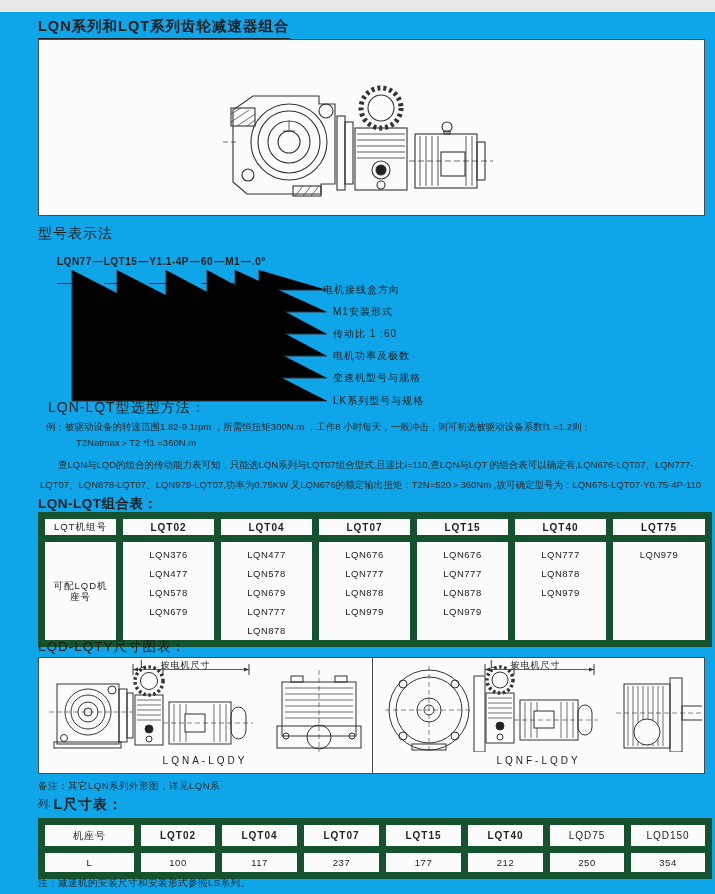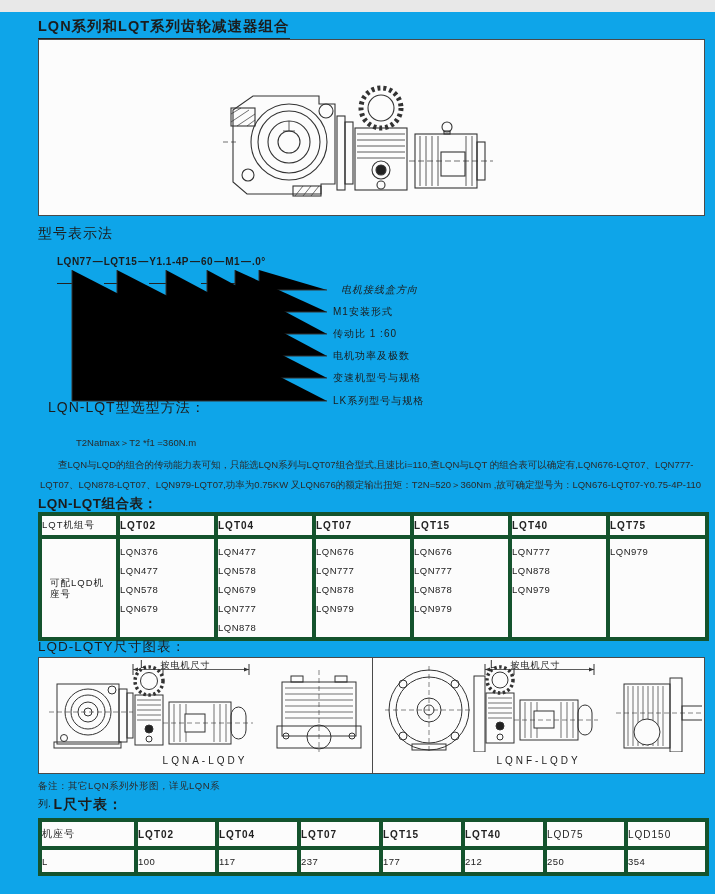--- a/index.html
+++ b/index.html
@@ -21,21 +21,21 @@
 
   
   .seg { font-size:10px; font-weight:bold; border-bottom:1px solid #222;
          padding-bottom:16px; letter-spacing:0.5px; }
   .sep { font-size:10px; font-weight:bold; padding:0 1px; }
   .leader-label { font-size:10px; letter-spacing:1px; white-space:nowrap; }
 
   
   table { border-collapse:collapse; table-layout:fixed; width:667px;
           background:#fcfcfc; }
-  th, td { border:4px solid #14532d; text-align:left; vertical-align:middle;
+  th, td { border:7px solid #14532d; text-align:center; vertical-align:middle;
            font-size:9.5px; color:#222; }
   .combo th { height:23px; font-weight:bold; font-size:10px; letter-spacing:1px; }
   .combo th:first-child { font-weight:normal; font-size:9.5px; letter-spacing:1px; }
   .combo td { vertical-align:top; padding-top:3px; height:96px; }
   .combo td.rowlab { vertical-align:middle; padding:0 8px; font-size:9.5px;
                      letter-spacing:1px; line-height:11px; }
   .cv { line-height:19px; font-size:9.5px; letter-spacing:0.5px; }
   .ltab th { height:28px; font-size:10px; letter-spacing:1px; font-weight:normal; }
   .ltab th.bold { font-weight:bold; }
   .ltab td { height:26px; font-size:9.5px; letter-spacing:0.5px; }
@@ -117,28 +117,29 @@
 
   <svg class="abs" style="left:0; top:258px;" width="400" height="140" viewBox="0 0 400 140" stroke="#333" stroke-width="1">
     <path d="M259 0 V20 H327"></path>
     <path d="M235 0 V42 H327"></path>
     <path d="M207 0 V64 H327"></path>
     <path d="M166 0 V86 H327"></path>
     <path d="M117 0 V108 H327"></path>
     <path d="M72 0 V131 H327"></path>
   </svg>
 
-  <div class="abs leader-label" style="left:341px; top:271px;font-style:italic;">电机接线盒方向</div>
+  <div class="abs leader-label" style="left:323px; top:271px;">电机接线盒方向</div>
   <div class="abs leader-label" style="left:333px; top:293px;">M1安装形式</div>
   <div class="abs leader-label" style="left:333px; top:315px;">传动比 1 :60</div>
   <div class="abs leader-label" style="left:333px; top:337px;">电机功率及极数</div>
   <div class="abs leader-label" style="left:333px; top:359px;">变速机型号与规格</div>
   <div class="abs leader-label" style="left:333px; top:382px;">LK系列型号与规格</div>
 
   <div class="abs h2" style="left:48px; top:387px;">LQN-LQT型选型方法：</div>
+  <div class="abs body-line" style="left:46px; top:409px;">例：被驱动设备的转速范围1.82-9.1rpm ，所需恒扭矩300N.m ，工作8 小时每天，一般冲击，则可初选被驱动设备系数f1 =1.2则：</div>
   <div class="abs body-line" style="left:76px; top:425px;">T2Natmax＞T2 *f1 =360N.m</div>
   <div class="abs body-line" style="left:58px; top:447px;">查LQN与LQD的组合的传动能力表可知，只能选LQN系列与LQT07组合型式,且速比i=110,查LQN与LQT 的组合表可以确定有,LQN676-LQT07、LQN777-</div>
   <div class="abs body-line" style="left:40px; top:467px;">LQT07、LQN878-LQT07、LQN979-LQT07,功率为0.75KW 又LQN676的额定输出扭矩：T2N=520＞360Nm ,故可确定型号为：LQN676-LQT07-Y0.75-4P-110</div>
 
   <div class="abs h2u" style="left:38px; top:483px;">LQN-LQT组合表：</div>
 
   <table class="abs combo" style="left:38px; top:500px;">
     <colgroup>
       <col style="width:78px">
         <col style="width:98px">
@@ -333,14 +334,15 @@
       <td>117</td>
       <td>237</td>
       <td>177</td>
       <td>212</td>
       <td>250</td>
       <td>354</td>
     </tr>
   </tbody>
     </table>
 
+  <div class="abs note" style="left:38px; top:865px;">注：减速机的安装尺寸和安装形式参照LS系列。</div>
 
 </div>
 
 </body></html>

